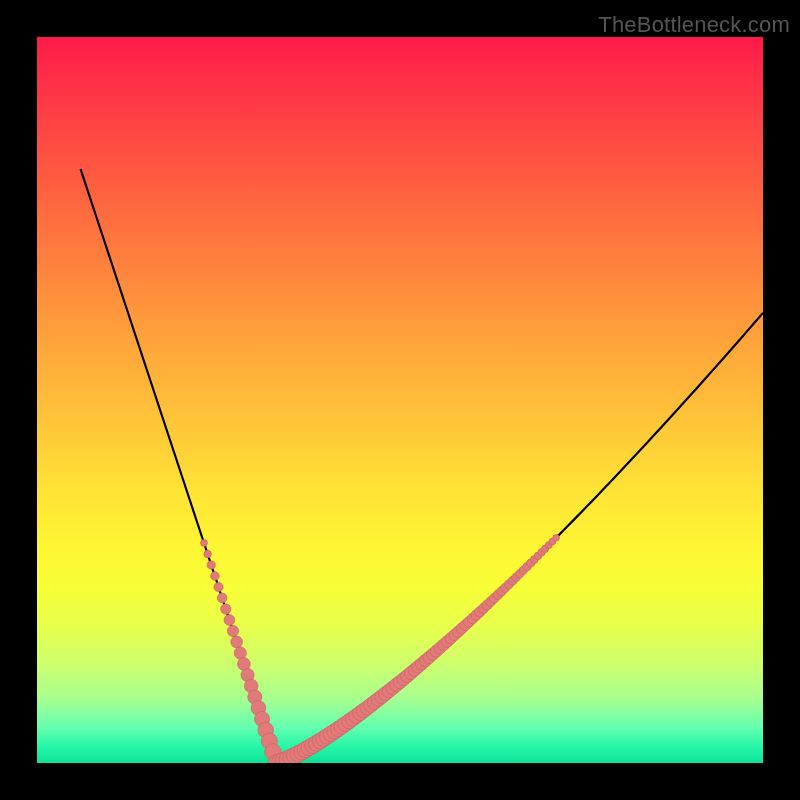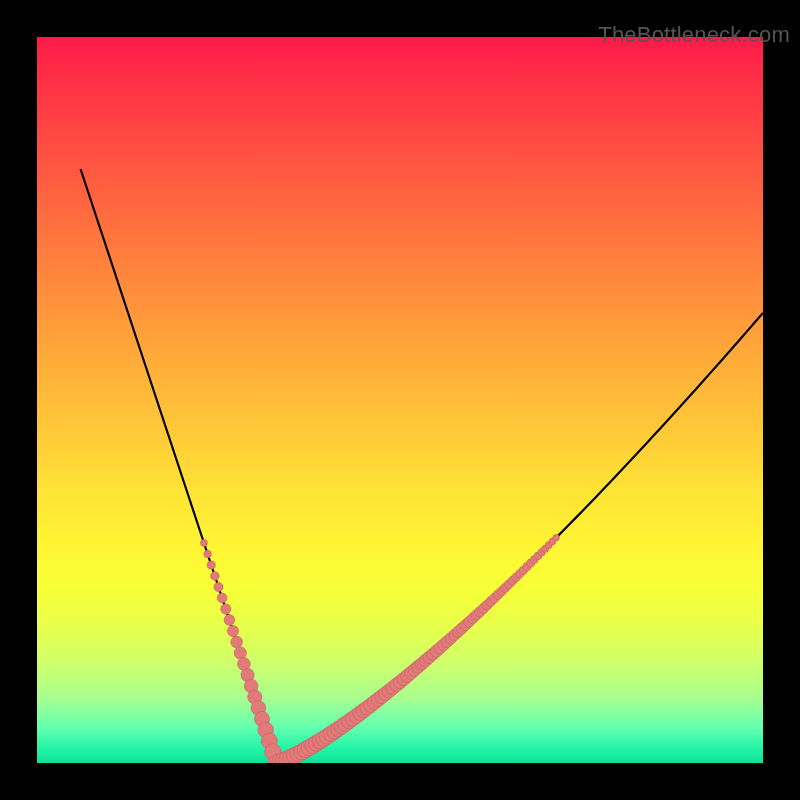--- a/index.html
+++ b/index.html
@@ -5,21 +5,21 @@
   * { margin: 0; padding: 0; box-sizing: border-box; }
   html, body { width: 800px; height: 800px; overflow: hidden; background: #000; }
   .stage {
     position: relative;
     width: 800px;
     height: 800px;
     background: #000;
   }
   .watermark {
     position: absolute;
-    top: 22px;
+    top: 12px;
     right: 10px;
     font-family: Arial, Helvetica, sans-serif;
     font-size: 22px;
     font-weight: 500;
     color: #555;
     letter-spacing: 0.2px;
     z-index: 10;
     text-align: center;
   }
   .plot-area {

